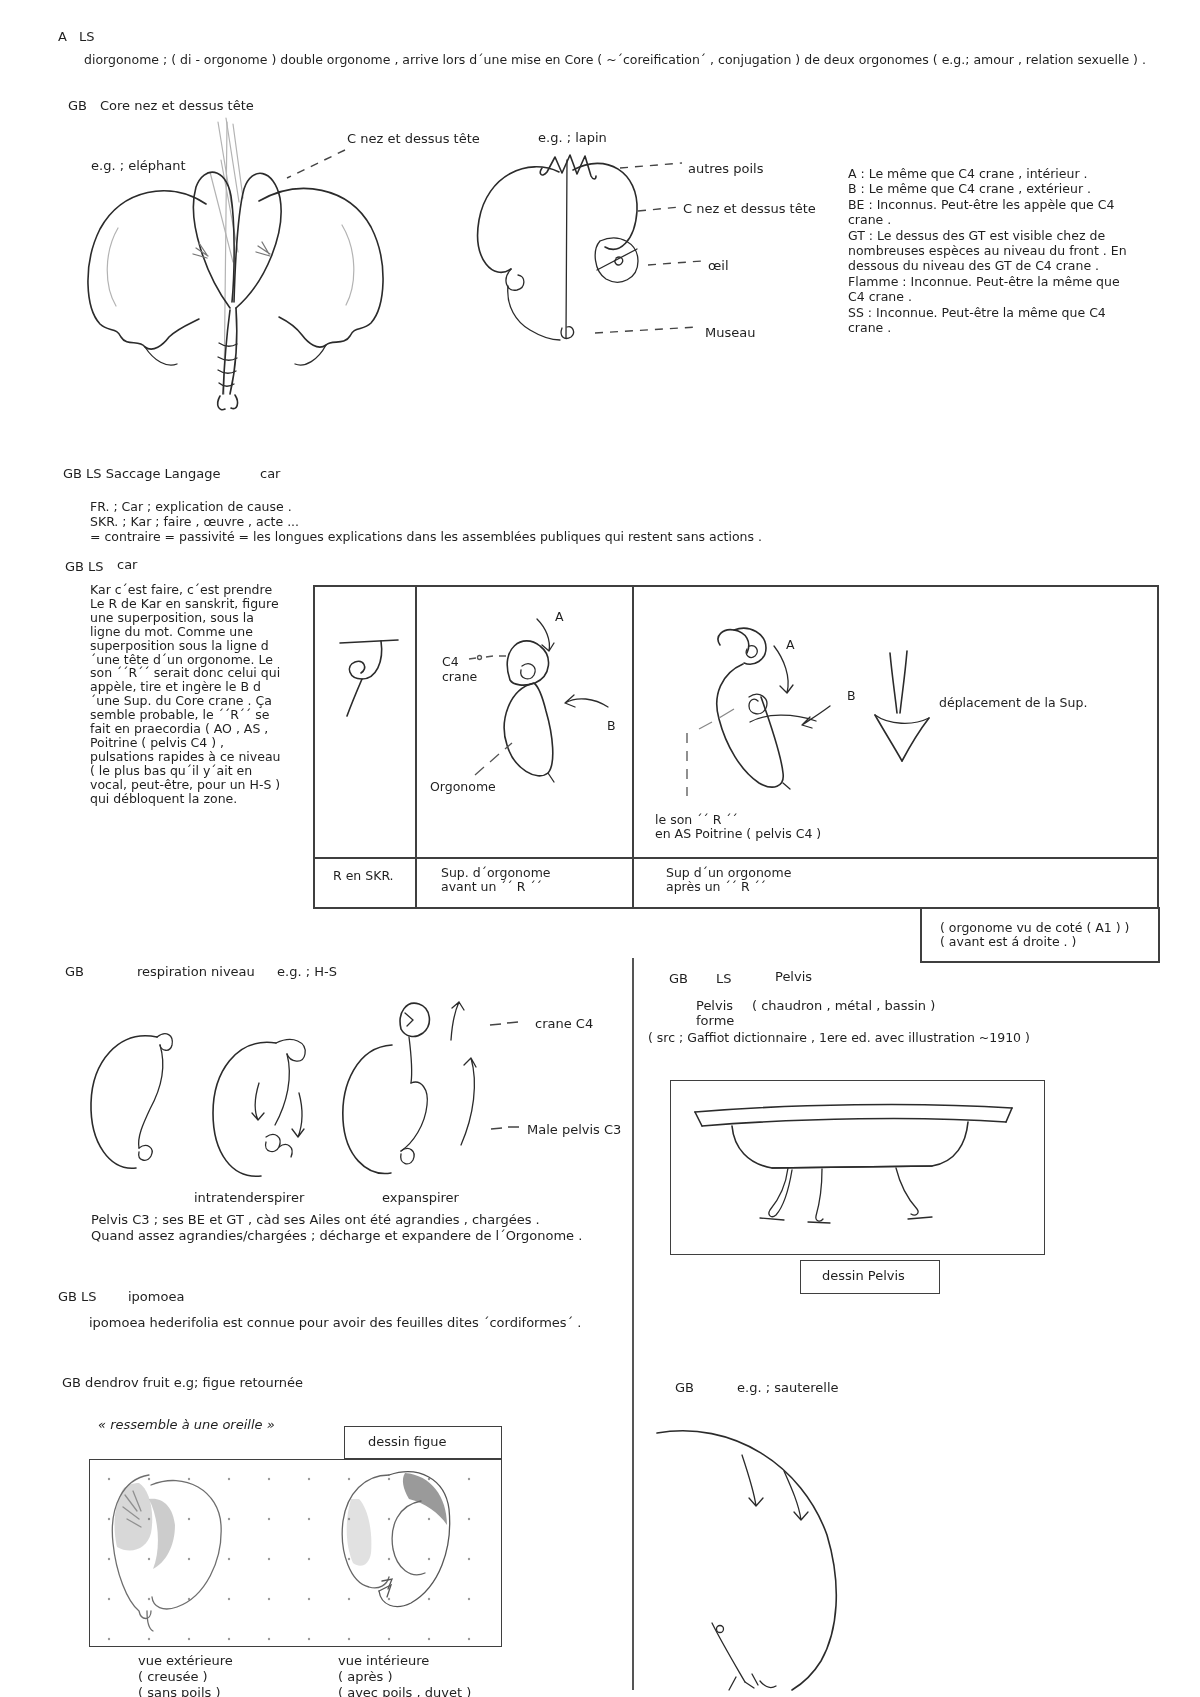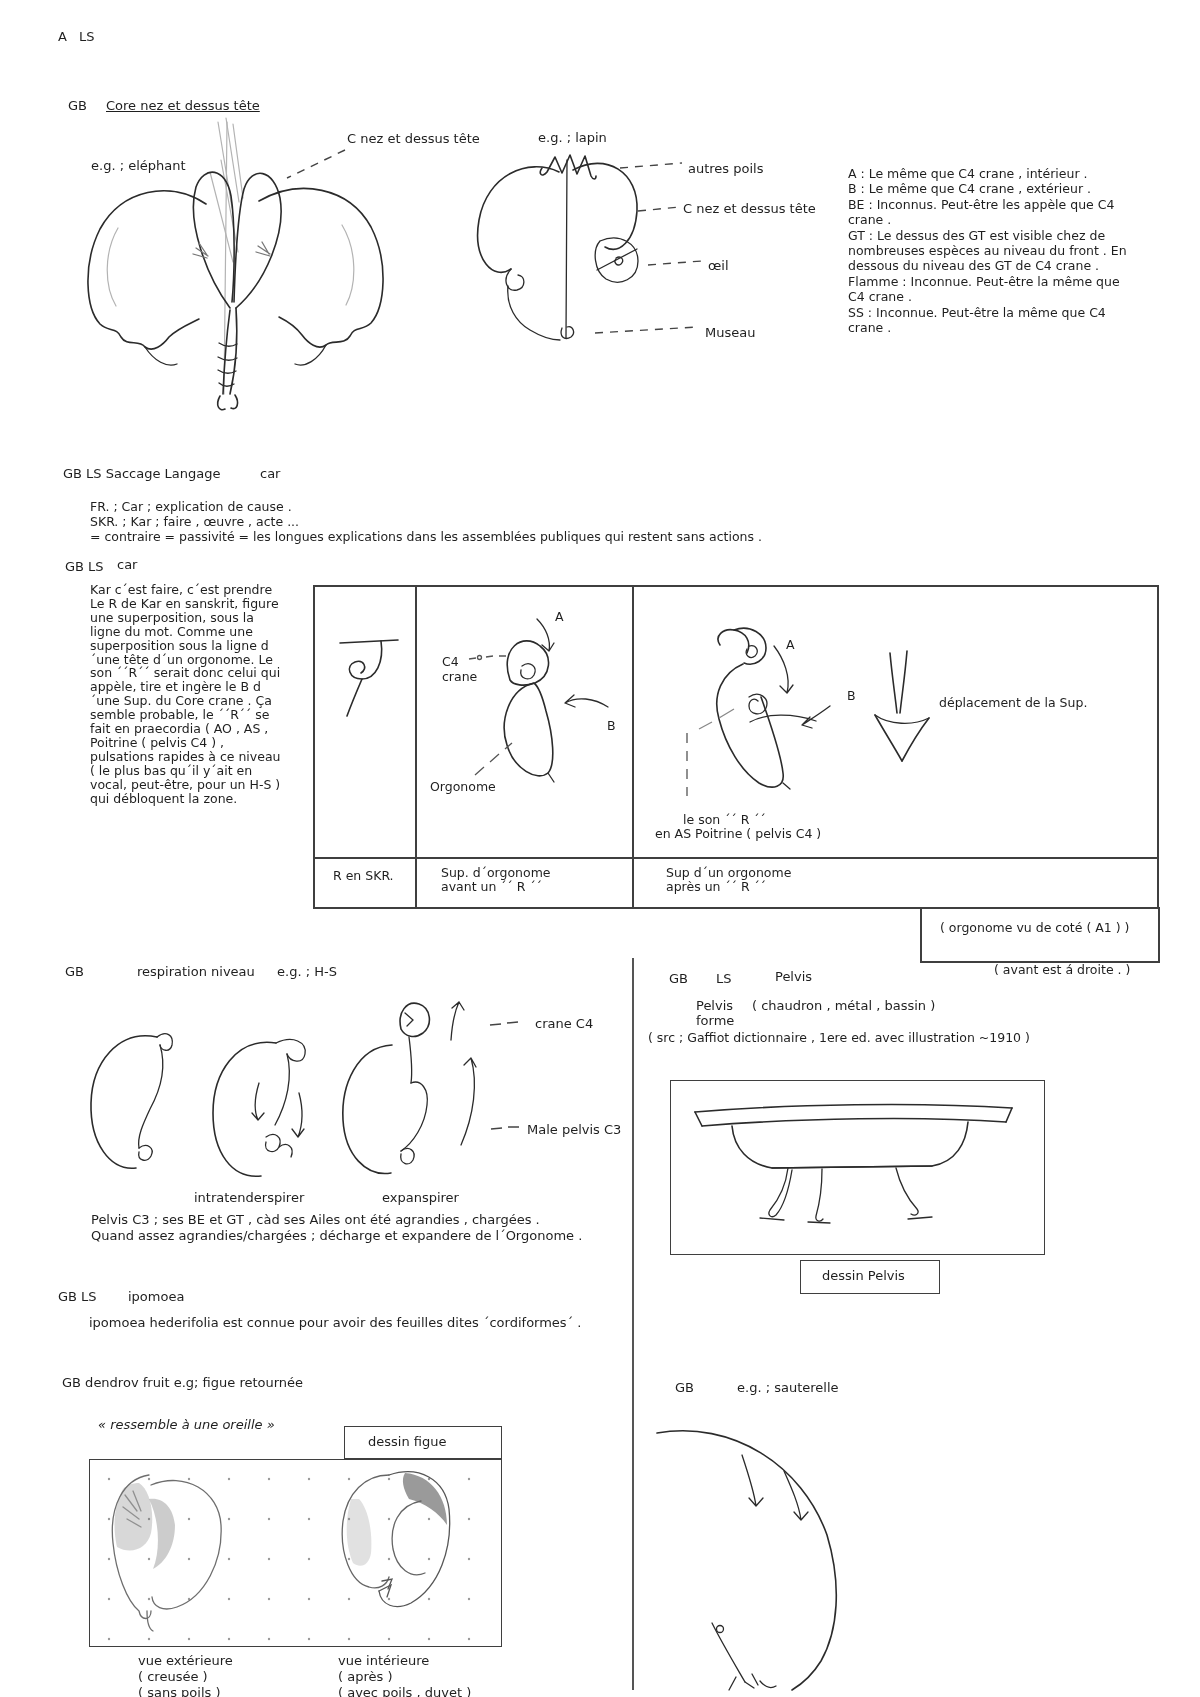--- a/index.html
+++ b/index.html
@@ -18,23 +18,24 @@
   .dash{stroke:#555;stroke-width:1.3;fill:none;}
   .box{position:absolute;border:2px solid #3f3f3f;background:transparent;}
 </style>
 </head>
 <body>
 
 <div id="page">
 
   <div class="t" style="left:58px;top:29px;">A</div>
   <div class="t" style="left:79px;top:29px;">LS</div>
+  <div class="t sm" style="left:84px;top:52px;">diorgonome ; ( di - orgonome ) double orgonome , arrive lors d´une mise en Core ( ~´coreification´ , conjugation ) de deux orgonomes ( e.g.; amour , relation sexuelle ) .</div>
 
   <div class="t" style="left:68px;top:98px;">GB</div>
-  <div class="t" style="left:106px;top:98px;text-decoration:underline;">Core nez et dessus tête</div>
+  <div class="t" style="left:100px;top:98px;">Core nez et dessus tête</div>
   <div class="t" style="left:91px;top:126px;margin-top:32px;">e.g. ; eléphant</div>
   <div class="t" style="left:347px;top:131px;">C nez et dessus tête</div>
   <div class="t" style="left:538px;top:130px;">e.g. ; lapin</div>
   <div class="t" style="left:688px;top:161px;">autres poils</div>
   <div class="t" style="left:683px;top:201px;">C nez et dessus tête</div>
   <div class="t" style="left:708px;top:258px;">œil</div>
   <div class="t" style="left:705px;top:325px;">Museau</div>
 
   <div class="wrap sm" style="left:848px;top:166px;width:286px;line-height:15.4px;">
     <div>A :  Le même que C4 crane , intérieur .</div>
@@ -146,33 +147,33 @@
     </g>
   </svg>
 
   <div class="t sm" style="left:442px;top:654px;">C4</div>
   <div class="t sm" style="left:442px;top:669px;">crane</div>
   <div class="t sm" style="left:555px;top:609px;">A</div>
   <div class="t sm" style="left:607px;top:718px;">B</div>
   <div class="t sm" style="left:430px;top:779px;">Orgonome</div>
   <div class="t sm" style="left:786px;top:637px;">A</div>
   <div class="t sm" style="left:847px;top:688px;">B</div>
-  <div class="t sm" style="left:655px;top:812px;margin-left:28px;">le son ´´ R ´´</div>
+  <div class="t sm" style="left:655px;top:812px;">le son ´´ R ´´</div>
   <div class="t sm" style="left:655px;top:826px;">en AS Poitrine ( pelvis C4 )</div>
   <div class="t sm" style="left:939px;top:695px;">déplacement de la Sup.</div>
 
   <div class="t sm" style="left:333px;top:868px;">R en SKR.</div>
   <div class="t sm" style="left:441px;top:865px;">Sup. d´orgonome</div>
   <div class="t sm" style="left:441px;top:879px;">avant un ´´ R ´´</div>
   <div class="t sm" style="left:666px;top:865px;">Sup d´un orgonome</div>
   <div class="t sm" style="left:666px;top:879px;">après un ´´ R ´´</div>
 
   <div class="box" style="left:920px;top:907px;width:236px;height:52px;"></div>
   <div class="t sm" style="left:940px;top:920px;">( orgonome vu de coté ( A1 ) )</div>
-  <div class="t sm" style="left:994px;top:934px;margin-top:28px;">( avant est á droite . )</div>
+  <div class="t sm" style="left:940px;top:934px;">( avant est á droite . )</div>
 
   <div class="vline" style="left:632px;top:958px;height:732px;width:1.5px;background:#555;"></div>
 
   <div class="t" style="left:65px;top:964px;">GB</div>
   <div class="t" style="left:137px;top:964px;">respiration niveau</div>
   <div class="t" style="left:277px;top:964px;">e.g. ; H-S</div>
   <div class="t" style="left:535px;top:1016px;">crane C4</div>
   <div class="t" style="left:527px;top:1122px;">Male pelvis C3</div>
   <div class="t" style="left:194px;top:1190px;">intratenderspirer</div>
   <div class="t" style="left:382px;top:1190px;">expanspirer</div>

